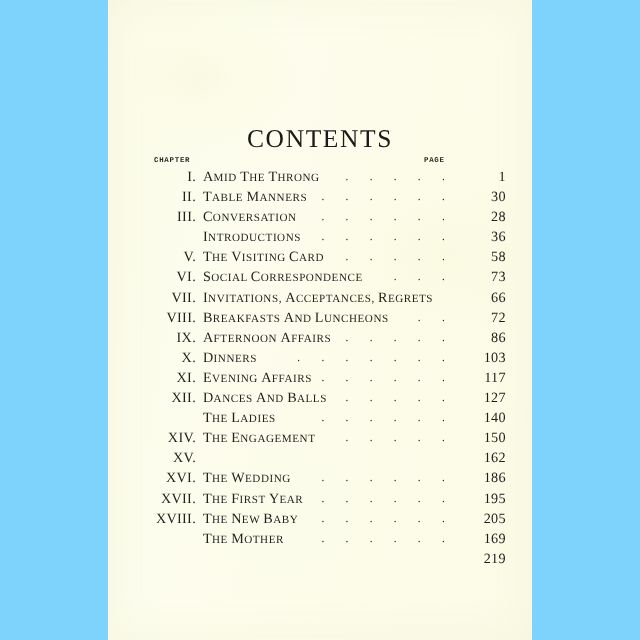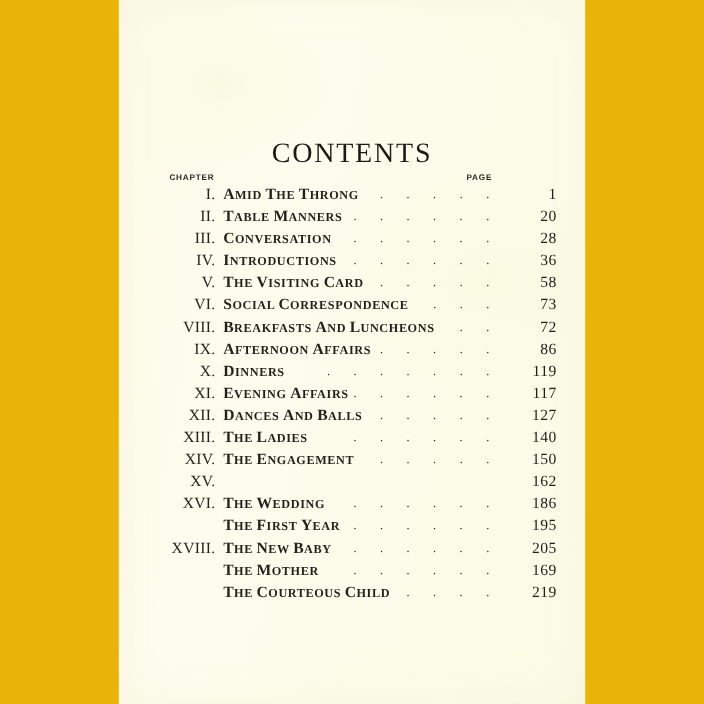--- a/index.html
+++ b/index.html
@@ -11,21 +11,21 @@
     height: 640px;
     background: #ffffff;
     font-family: "Liberation Serif", "DejaVu Serif", serif;
     overflow: hidden;
   }
 
   #page-scan {
     position: relative;
     width: 640px;
     height: 640px;
-    background: #eab308;
+    background: #7dd3fc;
   }
 
   
   #book-page {
     position: absolute;
     left: 108px;
     top: 0;
     width: 424px;
     height: 640px;
     background:
@@ -71,21 +71,21 @@
     top: 157px;
     width: 424px;
     height: 12px;
   }
   .col-head {
     position: absolute;
     font-size: 7.4px;
     letter-spacing: 0.75px;
     font-weight: bold;
     color: #2a2622;
-    font-family: Liberation Sans, sans-serif;
+    font-family: Liberation Mono, monospace;
   }
   #header-chapter { left: 46px; top: 0; }
   #header-page   { left: 316px; top: 0; }
 
   #toc-list {
     position: absolute;
     left: 0;
     top: 167px;
     width: 424px;
   }
@@ -114,21 +114,20 @@
     white-space: nowrap;
     overflow: hidden;
   }
 
   
   .sc {
     text-transform: uppercase;
     font-size: 11.1px;
     letter-spacing: 0.55px;
     color: #221f1c;
-    font-weight: bold;
   }
   .sc .cap {
     font-size: 14.2px;
     letter-spacing: 0.35px;
   }
 
   .leaders {
     position: absolute;
     right: 0;
     bottom: 0;
@@ -170,101 +169,105 @@
 
       <div id="toc-list">
           <div class="toc-row">
             <div class="roman">I.</div>
             <div class="title-cell"><span class="sc"><span class="cap">A</span>mid <span class="cap">t</span>he <span class="cap">T</span>hrong</span><span class="leaders">. . . . .</span></div>
             <div class="pagenum">1</div>
           </div>
           <div class="toc-row">
             <div class="roman">II.</div>
             <div class="title-cell"><span class="sc"><span class="cap">T</span>able <span class="cap">M</span>anners</span><span class="leaders">. . . . . .</span></div>
-            <div class="pagenum">20</div>
+            <div class="pagenum">30</div>
           </div>
           <div class="toc-row">
             <div class="roman">III.</div>
             <div class="title-cell"><span class="sc"><span class="cap">C</span>onversation</span><span class="leaders">. . . . . .</span></div>
             <div class="pagenum">28</div>
           </div>
           <div class="toc-row">
-            <div class="roman">IV.</div>
             <div class="title-cell"><span class="sc"><span class="cap">I</span>ntroductions</span><span class="leaders">. . . . . .</span></div>
             <div class="pagenum">36</div>
           </div>
           <div class="toc-row">
             <div class="roman">V.</div>
             <div class="title-cell"><span class="sc"><span class="cap">T</span>he <span class="cap">V</span>isiting <span class="cap">C</span>ard</span><span class="leaders">. . . . .</span></div>
             <div class="pagenum">58</div>
           </div>
           <div class="toc-row">
             <div class="roman">VI.</div>
             <div class="title-cell"><span class="sc"><span class="cap">S</span>ocial <span class="cap">C</span>orrespondence</span><span class="leaders">. . .</span></div>
             <div class="pagenum">73</div>
           </div>
           <div class="toc-row">
+            <div class="roman">VII.</div>
+            <div class="title-cell"><span class="sc"><span class="cap">I</span>nvitations, <span class="cap">A</span>cceptances, <span class="cap">R</span>egrets</span></div>
+            <div class="pagenum">66</div>
+          </div>
+          <div class="toc-row">
             <div class="roman">VIII.</div>
             <div class="title-cell"><span class="sc"><span class="cap">B</span>reakfasts <span class="cap">a</span>nd <span class="cap">L</span>uncheons</span><span class="leaders">. .</span></div>
             <div class="pagenum">72</div>
           </div>
           <div class="toc-row">
             <div class="roman">IX.</div>
             <div class="title-cell"><span class="sc"><span class="cap">A</span>fternoon <span class="cap">A</span>ffairs</span><span class="leaders">. . . . .</span></div>
             <div class="pagenum">86</div>
           </div>
           <div class="toc-row">
             <div class="roman">X.</div>
             <div class="title-cell"><span class="sc"><span class="cap">D</span>inners</span><span class="leaders">. . . . . . .</span></div>
-            <div class="pagenum">119</div>
+            <div class="pagenum">103</div>
           </div>
           <div class="toc-row">
             <div class="roman">XI.</div>
             <div class="title-cell"><span class="sc"><span class="cap">E</span>vening <span class="cap">A</span>ffairs</span><span class="leaders">. . . . . .</span></div>
             <div class="pagenum">117</div>
           </div>
           <div class="toc-row">
             <div class="roman">XII.</div>
             <div class="title-cell"><span class="sc"><span class="cap">D</span>ances <span class="cap">a</span>nd <span class="cap">B</span>alls</span><span class="leaders">. . . . .</span></div>
             <div class="pagenum">127</div>
           </div>
           <div class="toc-row">
-            <div class="roman">XIII.</div>
             <div class="title-cell"><span class="sc"><span class="cap">T</span>he <span class="cap">L</span>adies</span><span class="leaders">. . . . . .</span></div>
             <div class="pagenum">140</div>
           </div>
           <div class="toc-row">
             <div class="roman">XIV.</div>
             <div class="title-cell"><span class="sc"><span class="cap">T</span>he <span class="cap">E</span>ngagement</span><span class="leaders">. . . . .</span></div>
             <div class="pagenum">150</div>
           </div>
           <div class="toc-row">
             <div class="roman">XV.</div>
             <div class="title-cell"><span class="leaders">. . . .</span></div>
             <div class="pagenum">162</div>
           </div>
           <div class="toc-row">
             <div class="roman">XVI.</div>
             <div class="title-cell"><span class="sc"><span class="cap">T</span>he <span class="cap">W</span>edding</span><span class="leaders">. . . . . .</span></div>
             <div class="pagenum">186</div>
           </div>
           <div class="toc-row">
+            <div class="roman">XVII.</div>
             <div class="title-cell"><span class="sc"><span class="cap">T</span>he <span class="cap">F</span>irst <span class="cap">Y</span>ear</span><span class="leaders">. . . . . .</span></div>
             <div class="pagenum">195</div>
           </div>
           <div class="toc-row">
             <div class="roman">XVIII.</div>
             <div class="title-cell"><span class="sc"><span class="cap">T</span>he <span class="cap">N</span>ew <span class="cap">B</span>aby</span><span class="leaders">. . . . . .</span></div>
             <div class="pagenum">205</div>
           </div>
           <div class="toc-row">
             <div class="title-cell"><span class="sc"><span class="cap">T</span>he <span class="cap">M</span>other</span><span class="leaders">. . . . . .</span></div>
             <div class="pagenum">169</div>
           </div>
           <div class="toc-row">
-            <div class="title-cell"><span class="sc"><span class="cap">T</span>he <span class="cap">C</span>ourteous <span class="cap">C</span>hild</span><span class="leaders">. . . .</span></div>
+            <div class="title-cell"><span class="leaders">. . . .</span></div>
             <div class="pagenum">219</div>
           </div>
         </div>
 
     </div>
   </div>
 </div>
 
 </body></html>

